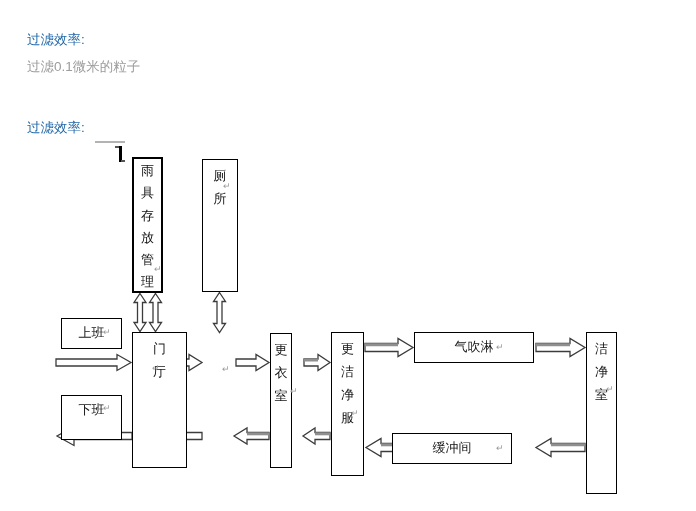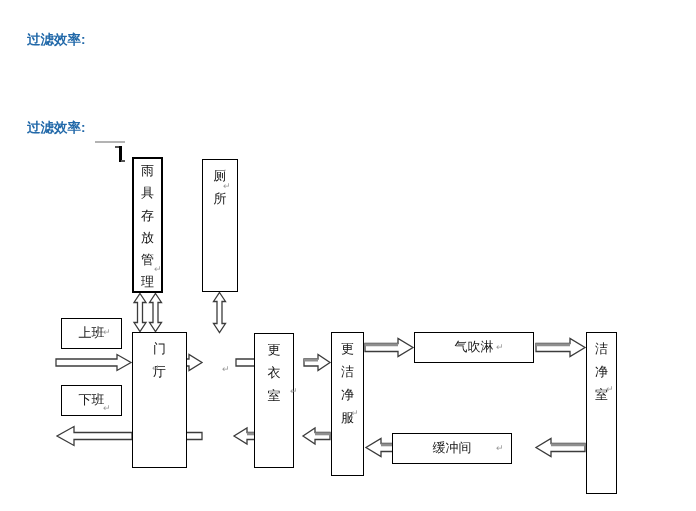--- a/index.html
+++ b/index.html
@@ -1,18 +1,18 @@
 <!DOCTYPE html>
 <html style="--heading-blue: #2269a9; --body-gray: #9c9c9c; --box-border: #000000; --arrow-outline: #3c3c3c; --arrow-shadow: #8f8f8f;"><head>
 <meta charset="utf-8">
 <style>
   html,body{margin:0;padding:0;background:#fff;}
   .page{position:relative;width:696px;height:511px;background:#ffffff;
         font-family:"Liberation Sans",sans-serif;overflow:hidden;}
-  .heading{position:absolute;font-size:13.5px;font-weight:bold;
+  .heading{position:absolute;font-size:13.5px;font-weight:normal;
            color:var(--heading-blue,#2269a9);white-space:nowrap;}
   .bodytext{position:absolute;font-size:13.5px;color:var(--body-gray,#9c9c9c);white-space:nowrap;}
   .box{position:absolute;border:1.5px solid var(--box-border,#000);background:#fff;box-sizing:border-box;}
   .box.thick{border-width:2px;}
   .vlabel{display:block;width:1.15em;margin:4px auto 0;font-size:13px;line-height:23px;
           text-align:center;word-break:break-all;color:#141414;}
   .vlabel.tight{line-height:22.3px;margin-top:1px;}
   .hlabel{display:block;width:100%;text-align:center;font-size:13px;line-height:27px;color:#141414;}
   .ret{position:absolute;font-size:9px;line-height:9px;color:#9a9a9a;}
   .overlay{position:absolute;left:0;top:0;}
@@ -22,20 +22,21 @@
   .cursor-bar{position:absolute;left:119px;top:146px;width:2.5px;height:16px;background:#000;}
   .cursor-tick-top{position:absolute;left:115px;top:146px;width:4px;height:2px;background:#555;}
   .cursor-tick-bottom{position:absolute;left:121px;top:160px;width:4px;height:2px;background:#555;}
 </style>
 </head>
 <body>
 
 <div class="page">
 
   <div class="heading" style="left:27px;top:31px">过滤效率:</div>
+  <div class="bodytext" style="left:27px;top:58px">过滤0.1微米的粒子</div>
   <div class="heading" style="left:27px;top:119px">过滤效率:</div>
 
   <div class="cursor-line"></div>
   <div class="cursor-bar"></div>
   <div class="cursor-tick-top"></div>
   <div class="cursor-tick-bottom"></div>
 
   <svg class="overlay" width="696" height="511" viewBox="0 0 696 511">
 
     <polygon class="arr" points="140,293.5 146,302.5 142.5,302.5 142.5,322.5 146,322.5 140,331.5 134,322.5 137.5,322.5 137.5,302.5 134,302.5"></polygon>
@@ -67,27 +68,27 @@
 
   <div class="box thick" style="left:132px;top:157px;width:31px;height:136px">
     <span class="vlabel tight">雨具存放管理</span>
   </div>
   <div class="box" style="left:61px;top:318px;width:61px;height:31px">
     <span class="hlabel">上班</span>
   </div>
   <div class="box" style="left:202px;top:159px;width:36px;height:133px">
     <span class="vlabel">厕所</span>
   </div>
-  <div class="box" style="left:61px;top:385px;width:61px;height:31px">
+  <div class="box" style="left:61px;top:395px;width:61px;height:45px">
     <span class="hlabel">下班</span>
   </div>
   <div class="box" style="left:132px;top:332px;width:55px;height:136px">
     <span class="vlabel">门厅</span>
   </div>
-  <div class="box" style="left:254px;top:333px;width:40px;height:135px">
+  <div class="box" style="left:270px;top:333px;width:22px;height:135px">
     <span class="vlabel">更衣室</span>
   </div>
   <div class="box" style="left:331px;top:332px;width:33px;height:144px">
     <span class="vlabel">更洁净服</span>
   </div>
   <div class="box" style="left:414px;top:332px;width:120px;height:31px">
     <span class="hlabel">气吹淋</span>
   </div>
   <div class="box" style="left:392px;top:433px;width:120px;height:31px">
     <span class="hlabel">缓冲间</span>

